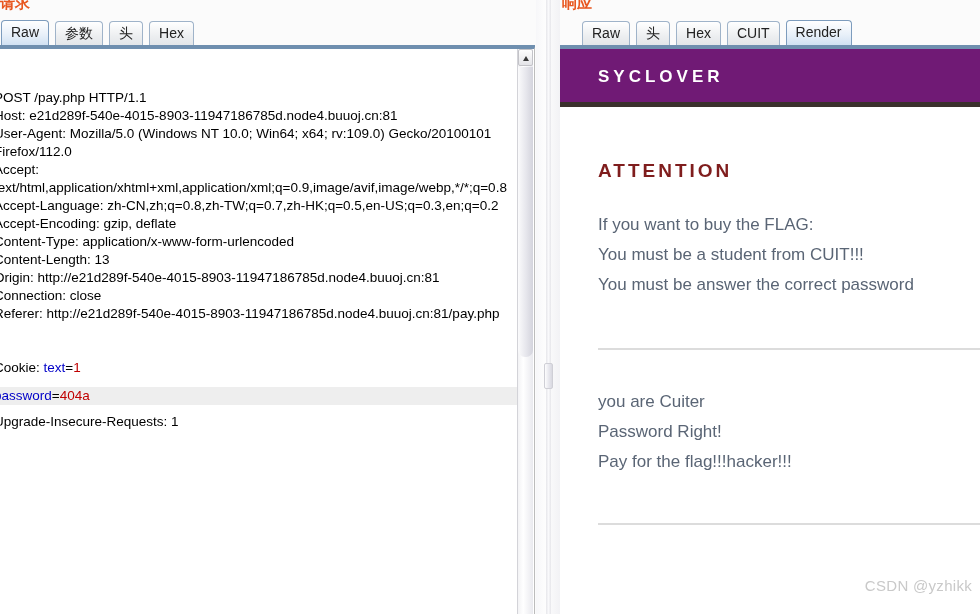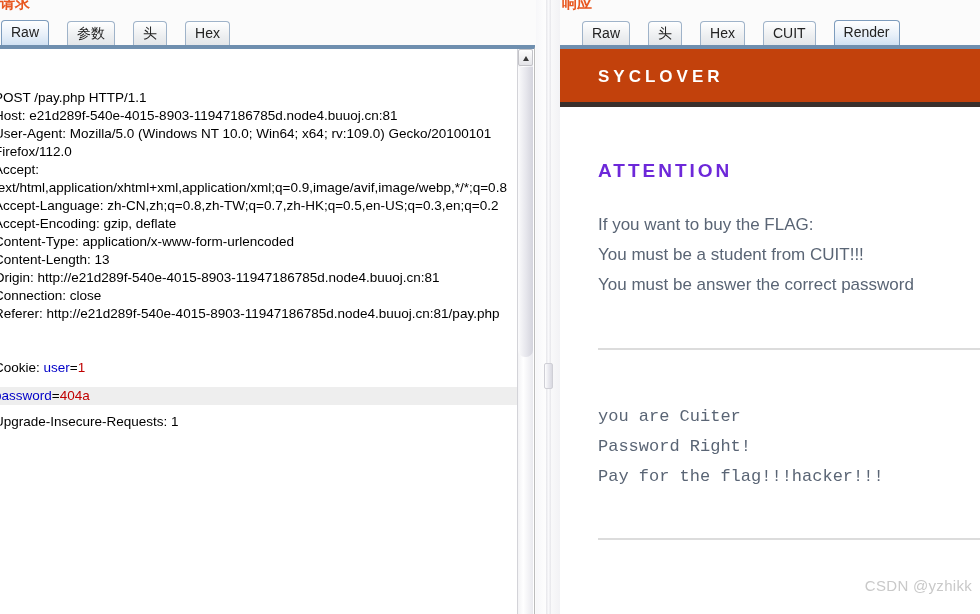--- a/index.html
+++ b/index.html
@@ -47,21 +47,21 @@
     left: 0;
     top: 19px;
     height: 28px;
     width: 100%;
   }
   .tabstrip .tabs-row {
     display: flex;
     align-items: flex-end;
     height: 27px;
     padding-left: 1px;
-    gap: 18px;
+    gap: 6px;
   }
   .tab {
     font-size: 14px;
     color: #222;
     padding: 2px 9px 3px 9px;
     border: 1px solid #9fb3c9;
     border-bottom: none;
     border-radius: 4px 4px 0 0;
     background: linear-gradient(to bottom, #ffffff 0%, #eceef0 60%, #e2e5e8 100%);
     line-height: 19px;
@@ -203,21 +203,21 @@
     width: 420px;
     height: 567px;
     background: #ffffff;
     border-top: 2px solid #6f8faf;
     overflow: hidden;
   }
 
   .site-header {
     position: relative;
     height: 58px;
-    background: #c2410c;
+    background: #701a75;
     border-bottom: 5px solid #3a302c;
   }
   .site-brand {
     position: absolute;
     left: 38px;
     top: 18px;
     color: #ffffff;
     font-size: 17px;
     font-weight: bold;
     letter-spacing: 4px;
@@ -226,45 +226,44 @@
   .site-body {
     position: relative;
     padding: 0 0 0 38px;
     color: #4a5568;
   }
   .attention-heading {
     margin-top: 53px;
     font-size: 19px;
     font-weight: bold;
     letter-spacing: 3px;
-    color: #6d28d9;
+    color: #7f1d1d;
   }
   .para {
     margin-top: 28px;
     font-size: 17px;
     line-height: 30px;
     color: #5a6575;
     white-space: nowrap;
   }
   .para-line { white-space: nowrap; }
   .hr-rule {
     height: 2px;
     background: #dcdcdc;
     margin-left: 0;
     margin-right: 0;
     width: 382px;
   }
   .rule-top { margin-top: 48px; }
   .result-para {
-    margin-top: 52px;
+    margin-top: 37px;
     font-size: 17px;
     line-height: 30px;
     color: #5a6575;
     white-space: nowrap;
-    font-family: Liberation Mono, monospace;
   }
   .rule-bottom { margin-top: 46px; }
 
   .watermark {
     position: absolute;
     right: 8px;
     bottom: 20px;
     font-size: 15px;
     color: #c9c9c9;
     letter-spacing: 0.3px;
@@ -285,21 +284,21 @@
           <div class="tab">参数</div>
           <div class="tab">头</div>
           <div class="tab">Hex</div>
         </div>
       <div class="tab-underline"></div>
     </div>
 
     <div class="editor">
       <div class="editor-text">
         <div id="raw-lines"><div class="editor-line">POST /pay.php HTTP/1.1</div><div class="editor-line">Host: e21d289f-540e-4015-8903-11947186785d.node4.buuoj.cn:81</div><div class="editor-line">User-Agent: Mozilla/5.0 (Windows NT 10.0; Win64; x64; rv:109.0) Gecko/20100101</div><div class="editor-line">Firefox/112.0</div><div class="editor-line">Accept:</div><div class="editor-line">text/html,application/xhtml+xml,application/xml;q=0.9,image/avif,image/webp,*/*;q=0.8</div><div class="editor-line">Accept-Language: zh-CN,zh;q=0.8,zh-TW;q=0.7,zh-HK;q=0.5,en-US;q=0.3,en;q=0.2</div><div class="editor-line">Accept-Encoding: gzip, deflate</div><div class="editor-line">Content-Type: application/x-www-form-urlencoded</div><div class="editor-line">Content-Length: 13</div><div class="editor-line">Origin: http://e21d289f-540e-4015-8903-11947186785d.node4.buuoj.cn:81</div><div class="editor-line">Connection: close</div><div class="editor-line">Referer: http://e21d289f-540e-4015-8903-11947186785d.node4.buuoj.cn:81/pay.php</div></div>
-        <div class="editor-line"><span>Cookie: </span><span class="kw-blue">user</span><span>=</span><span class="kw-red">1</span></div>
+        <div class="editor-line"><span>Cookie: </span><span class="kw-blue">text</span><span>=</span><span class="kw-red">1</span></div>
         <div class="editor-line">Upgrade-Insecure-Requests: 1</div>
       </div>
 
       <div class="body-line"><span class="kw-blue">password</span><span>=</span><span class="kw-red">404a</span></div>
 
       <div class="vscroll">
         <div class="arrow-btn"></div>
         <div class="thumb"></div>
       </div>
     </div>

